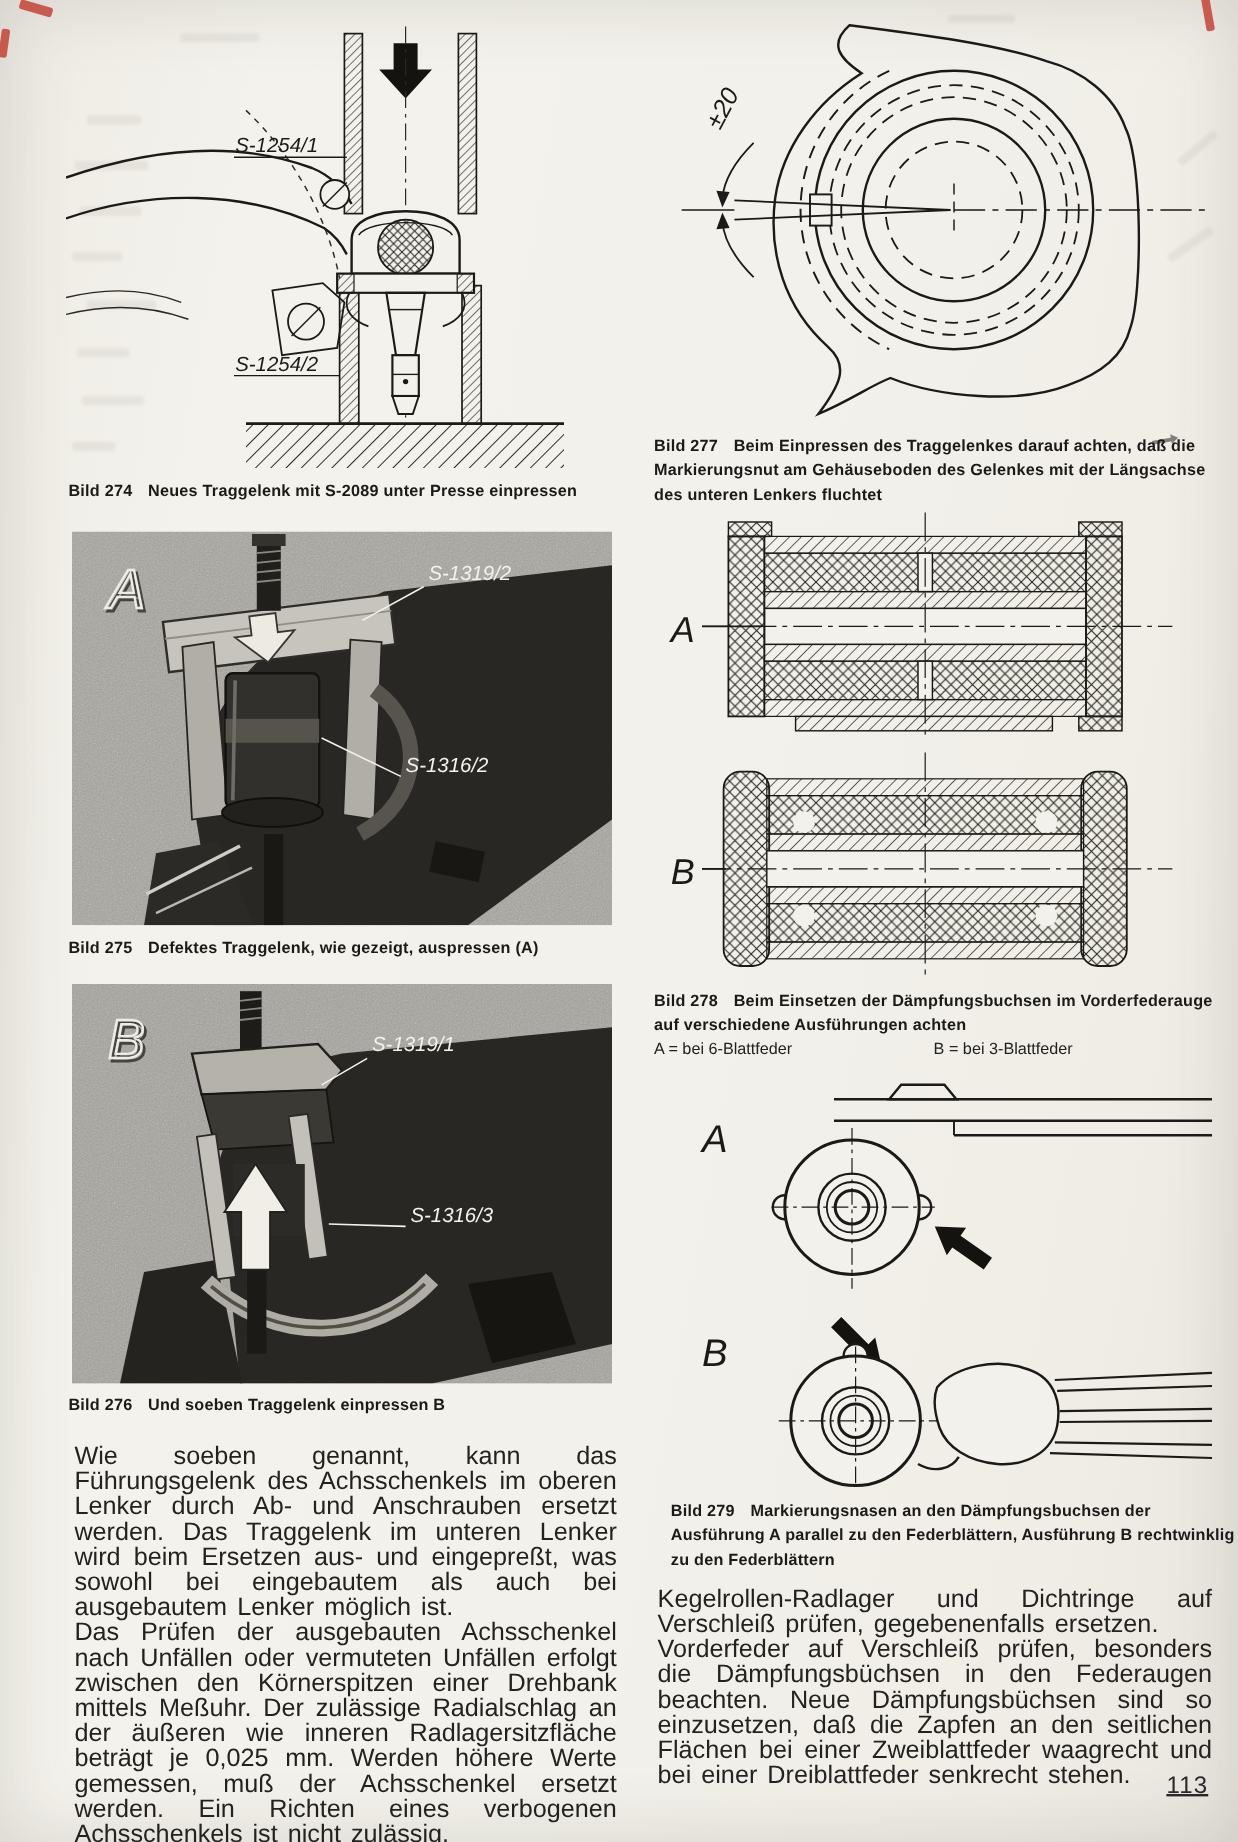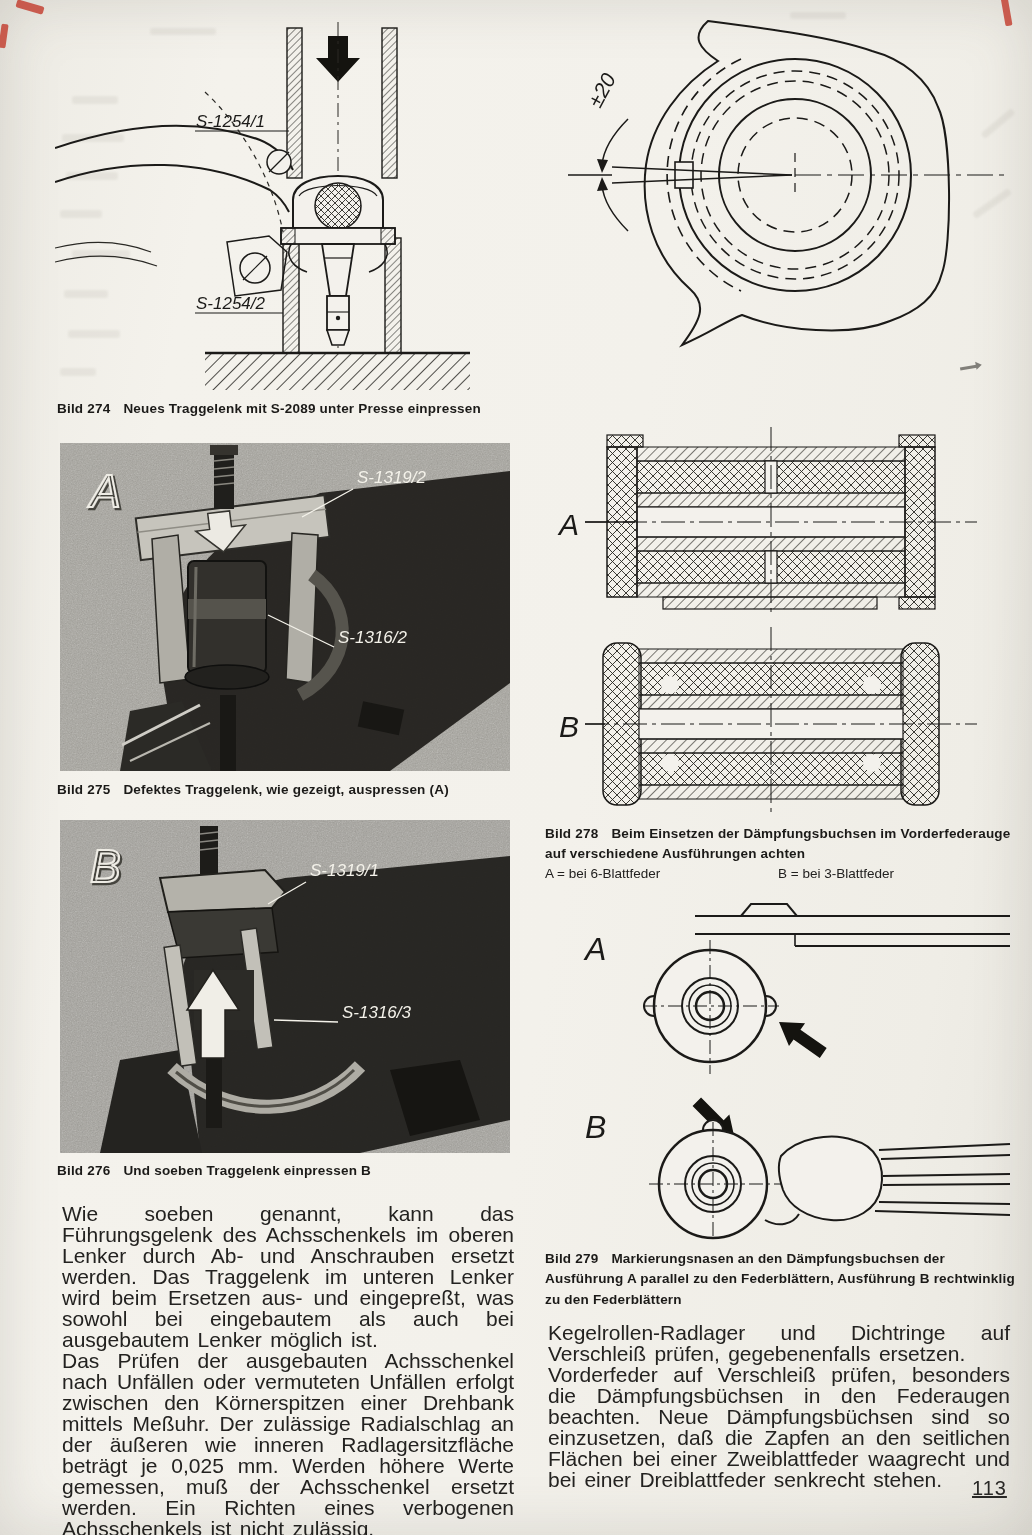--- a/index.html
+++ b/index.html
@@ -220,20 +220,23 @@
     <line x1="245" y1="160" x2="455" y2="160" stroke="#1b1a18" stroke-width="1.2" stroke-dasharray="26,6,5,6"></line>
     <line x1="245" y1="138" x2="245" y2="182" stroke="#1b1a18" stroke-width="1.2" stroke-dasharray="9,6"></line>
 
     <path d="M78,104 Q54,128 52,150" fill="none" stroke="#1b1a18" stroke-width="1.5"></path>
     <polygon points="52,158 47,144 58,145" fill="#1b1a18"></polygon>
     <path d="M78,216 Q54,192 52,170" fill="none" stroke="#1b1a18" stroke-width="1.5"></path>
     <polygon points="52,162 47,176 58,175" fill="#1b1a18"></polygon>
     <text x="50" y="94" transform="rotate(-62 50 94)" font-size="21" font-style="italic" fill="#1b1a18">±20</text>
   </svg>
 
+  <div class="caption" style="left:545px;top:362px;width:470px;">
+    <span class="fig-id">Bild 277</span><span>Beim Einpressen des Traggelenkes darauf achten, daß die Markierungsnut am Gehäuseboden des Gelenkes mit der Längsachse des unteren Lenkers fluchtet</span>
+  </div>
 
   <svg class="figsvg" style="left:545px;top:425px;" width="470" height="392" viewBox="0 0 470 392">
     <defs>
       <pattern id="p278d" width="7" height="7" patternUnits="userSpaceOnUse" patternTransform="rotate(45)">
         <line x1="0" y1="0" x2="0" y2="7" stroke="#26251f" stroke-width="1.2"></line>
       </pattern>
       <pattern id="p278c" width="9" height="9" patternUnits="userSpaceOnUse">
         <path d="M0,9 L9,0 M0,0 L9,9" stroke="#26251f" stroke-width="0.9" fill="none"></path>
       </pattern>
     </defs>
@@ -323,21 +326,21 @@
       <path d="M220,332 C234,340 248,336 254,326" fill="none" stroke="#1b1a18" stroke-width="2"></path>
       <line x1="334" y1="262" x2="465" y2="256" stroke="#1b1a18" stroke-width="1.8"></line>
       <line x1="336" y1="271" x2="465" y2="267" stroke="#1b1a18" stroke-width="1.8"></line>
       <line x1="338" y1="288" x2="465" y2="286" stroke="#1b1a18" stroke-width="1.8"></line>
       <line x1="338" y1="297" x2="465" y2="296" stroke="#1b1a18" stroke-width="1.8"></line>
       <line x1="334" y1="314" x2="465" y2="316" stroke="#1b1a18" stroke-width="1.8"></line>
       <line x1="330" y1="323" x2="465" y2="327" stroke="#1b1a18" stroke-width="1.8"></line>
     </g>
   </svg>
 
-  <div class="caption" style="left:545px;top:1249px;width:470px;">
+  <div class="caption" style="left:559px;top:1249px;width:470px;">
     <span class="fig-id">Bild 279</span><span>Markierungsnasen an den Dämpfungsbuchsen der Ausführung A parallel zu den Federblättern, Ausführung B rechtwinklig zu den Federblättern</span>
   </div>
 
   <div class="bodytext" style="left:62px;top:1203px;width:452px;">
     <p>Wie soeben genannt, kann das Führungsgelenk des Achsschenkels im oberen Lenker durch Ab- und Anschrauben ersetzt werden. Das Traggelenk im unteren Lenker wird beim Ersetzen aus- und eingepreßt, was sowohl bei eingebautem als auch bei ausgebautem Lenker möglich ist.</p>
     <p>Das Prüfen der ausgebauten Achsschenkel nach Unfällen oder vermuteten Unfällen erfolgt zwischen den Körnerspitzen einer Drehbank mittels Meßuhr. Der zulässige Radialschlag an der äußeren wie inneren Radlagersitzfläche beträgt je 0,025 mm. Werden höhere Werte gemessen, muß der Achsschenkel ersetzt werden. Ein Richten eines verbogenen Achsschenkels ist nicht zulässig.</p>
   </div>
 
   <div class="bodytext" style="left:548px;top:1322px;width:462px;">
     <p>Kegelrollen-Radlager und Dichtringe auf Verschleiß prüfen, gegebenenfalls ersetzen.</p>

